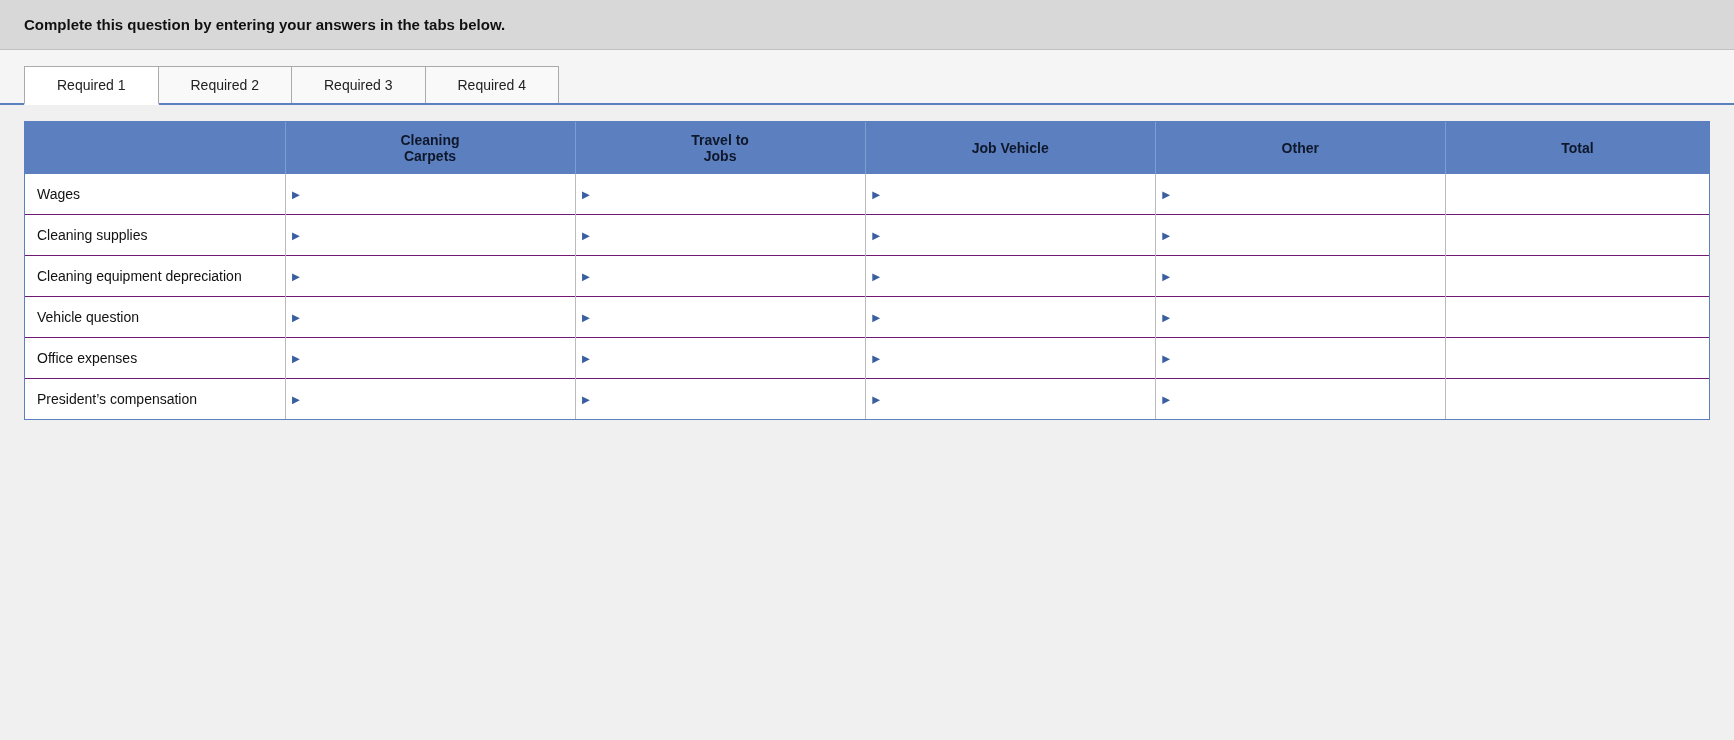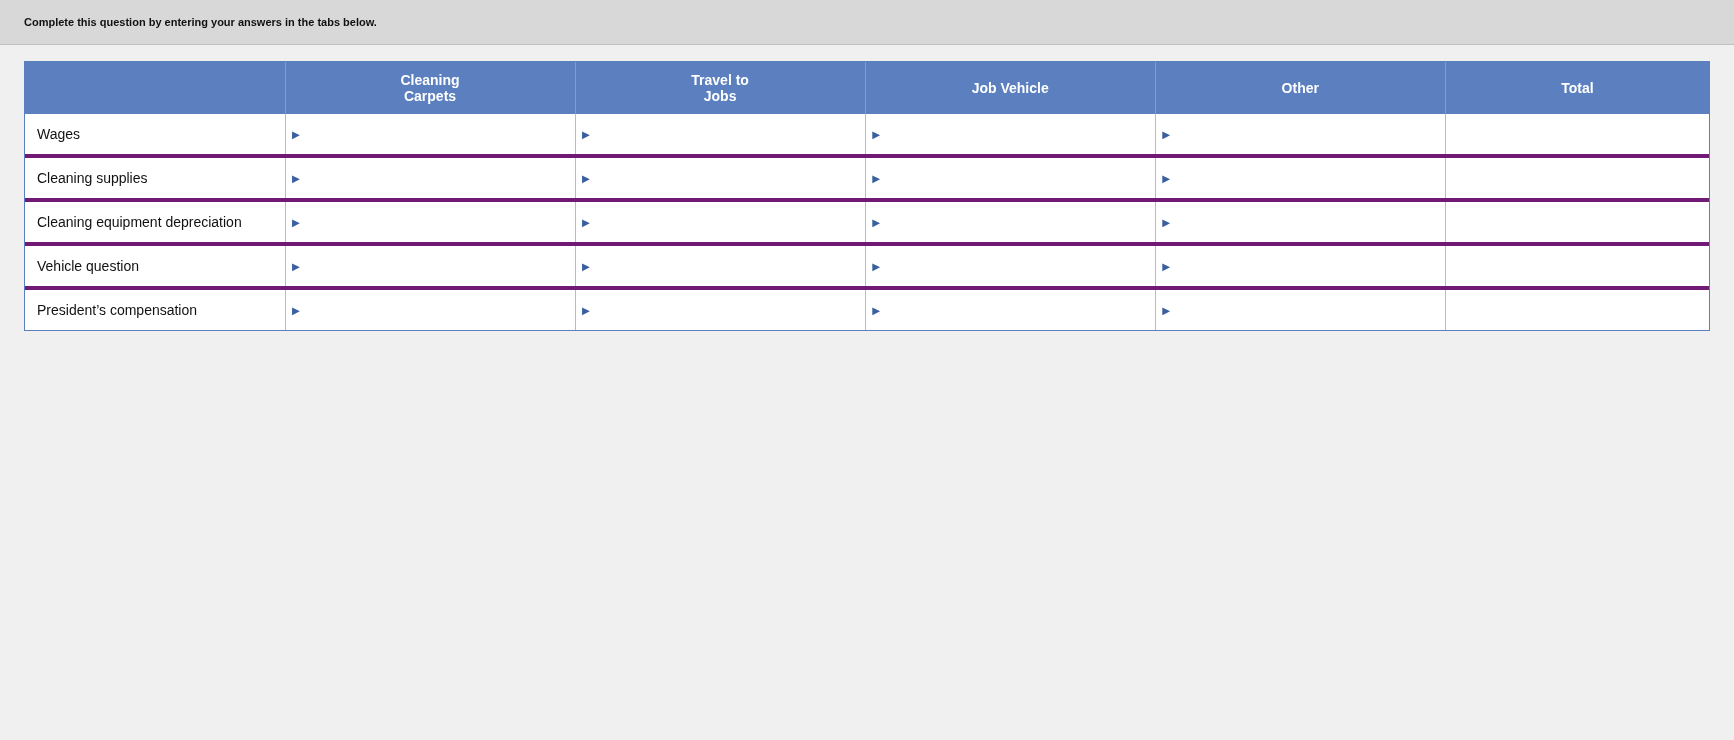--- a/index.html
+++ b/index.html
@@ -22,21 +22,21 @@
     }
 
     .instruction-bar {
       background: #d8d8d8;
       padding: 16px 24px;
       border-bottom: 1px solid #c0c0c0;
     }
 
     .instruction-bar p {
       font-weight: bold;
-      font-size: 11px;
+      font-size: 15px;
       color: #111;
     }
 
     .tabs-section {
       background: #f5f5f5;
       padding: 16px 24px 0 24px;
       border-bottom: 2px solid #5b7fbf;
     }
 
     .tabs-container {
@@ -83,42 +83,42 @@
     table {
       width: 100%;
       border-collapse: collapse;
     }
 
     thead tr {
       background: #5b7fbf;
     }
 
     thead th {
-      color: #ffffff;
+      color: #0f172a;
       font-weight: bold;
       text-align: center;
       padding: 10px 20px;
       border-right: 1px solid #7a9fd4;
       font-size: 14px;
       vertical-align: middle;
     }
 
     thead th:first-child {
       text-align: left;
       width: 260px;
       background: #5b7fbf;
     }
 
     thead th:last-child {
       border-right: none;
       text-align: center;
     }
 
     tbody tr {
-      border-bottom: 4px solid #701a75;
+      border-bottom: 1px solid #701a75;
     }
 
     tbody tr:last-child {
       border-bottom: none;
     }
 
     tbody td {
       padding: 0;
       border-right: 1px solid #bbb;
       vertical-align: middle;
@@ -178,20 +178,28 @@
   </style>
 </head>
 <body>
 
 <div class="page-wrapper">
 
   <div class="instruction-bar">
     <p>Complete this question by entering your answers in the tabs below.</p>
   </div>
 
+  <div class="tabs-section">
+    <div class="tabs-container">
+      <div class="tab">Required 1</div>
+      <div class="tab">Required 2</div>
+      <div class="tab">Required 3</div>
+      <div class="tab">Required 4</div>
+    </div>
+  </div>
 
 
   <div class="table-container">
     <table>
       <thead>
         <tr>
           <th></th>
           <th>Cleaning<br>Carpets</th>
           <th>Travel to<br>Jobs</th>
           <th>Job Vehicle</th>
@@ -322,20 +330,52 @@
               <input class="cell-input" type="text" value="" style="">
             </div>
           </td>
           <td class="data-col">
             <div class="input-cell">
               <input class="cell-input" type="text" value="" style="">
             </div>
           </td>
         </tr>
         <tr>
+          <td>Office expenses</td>
+          <td class="data-col">
+            <div class="input-cell">
+              <span class="arrow-indicator">►</span>
+              <input class="cell-input" type="text" value="" style="">
+            </div>
+          </td>
+          <td class="data-col">
+            <div class="input-cell">
+              <span class="arrow-indicator">►</span>
+              <input class="cell-input" type="text" value="" style="">
+            </div>
+          </td>
+          <td class="data-col">
+            <div class="input-cell">
+              <span class="arrow-indicator">►</span>
+              <input class="cell-input" type="text" value="" style="">
+            </div>
+          </td>
+          <td class="data-col">
+            <div class="input-cell">
+              <span class="arrow-indicator">►</span>
+              <input class="cell-input" type="text" value="" style="">
+            </div>
+          </td>
+          <td class="data-col">
+            <div class="input-cell">
+              <input class="cell-input" type="text" value="" style="">
+            </div>
+          </td>
+        </tr>
+        <tr>
           <td>President’s compensation</td>
           <td class="data-col">
             <div class="input-cell">
               <span class="arrow-indicator">►</span>
               <input class="cell-input" type="text" value="" style="">
             </div>
           </td>
           <td class="data-col">
             <div class="input-cell">
               <span class="arrow-indicator">►</span>

